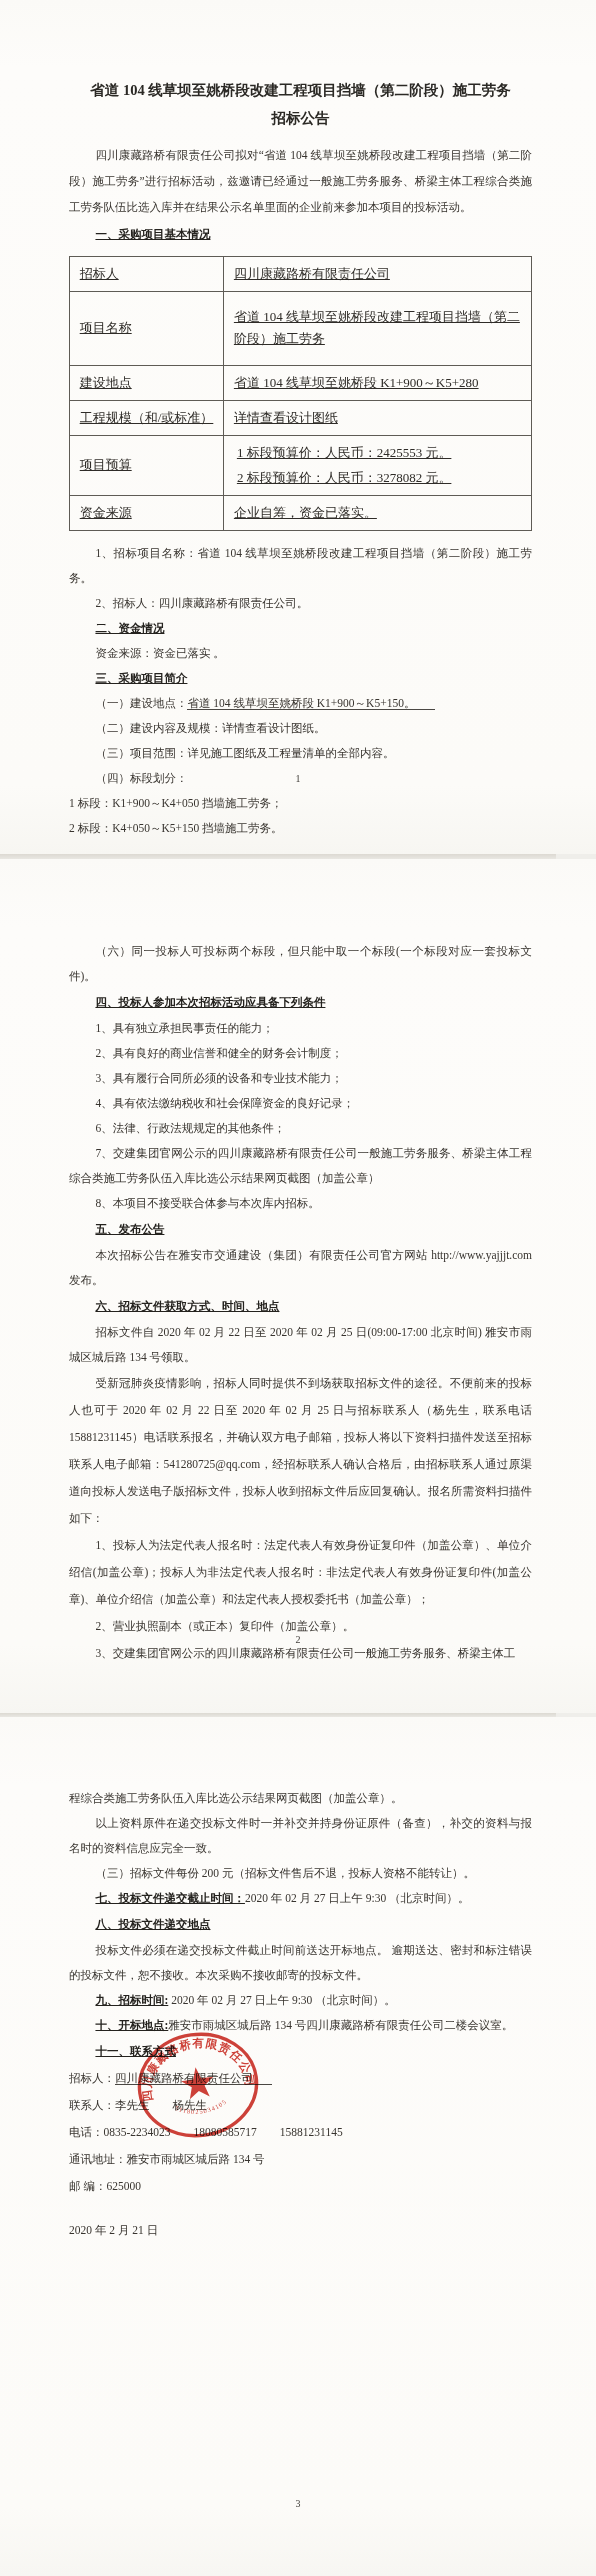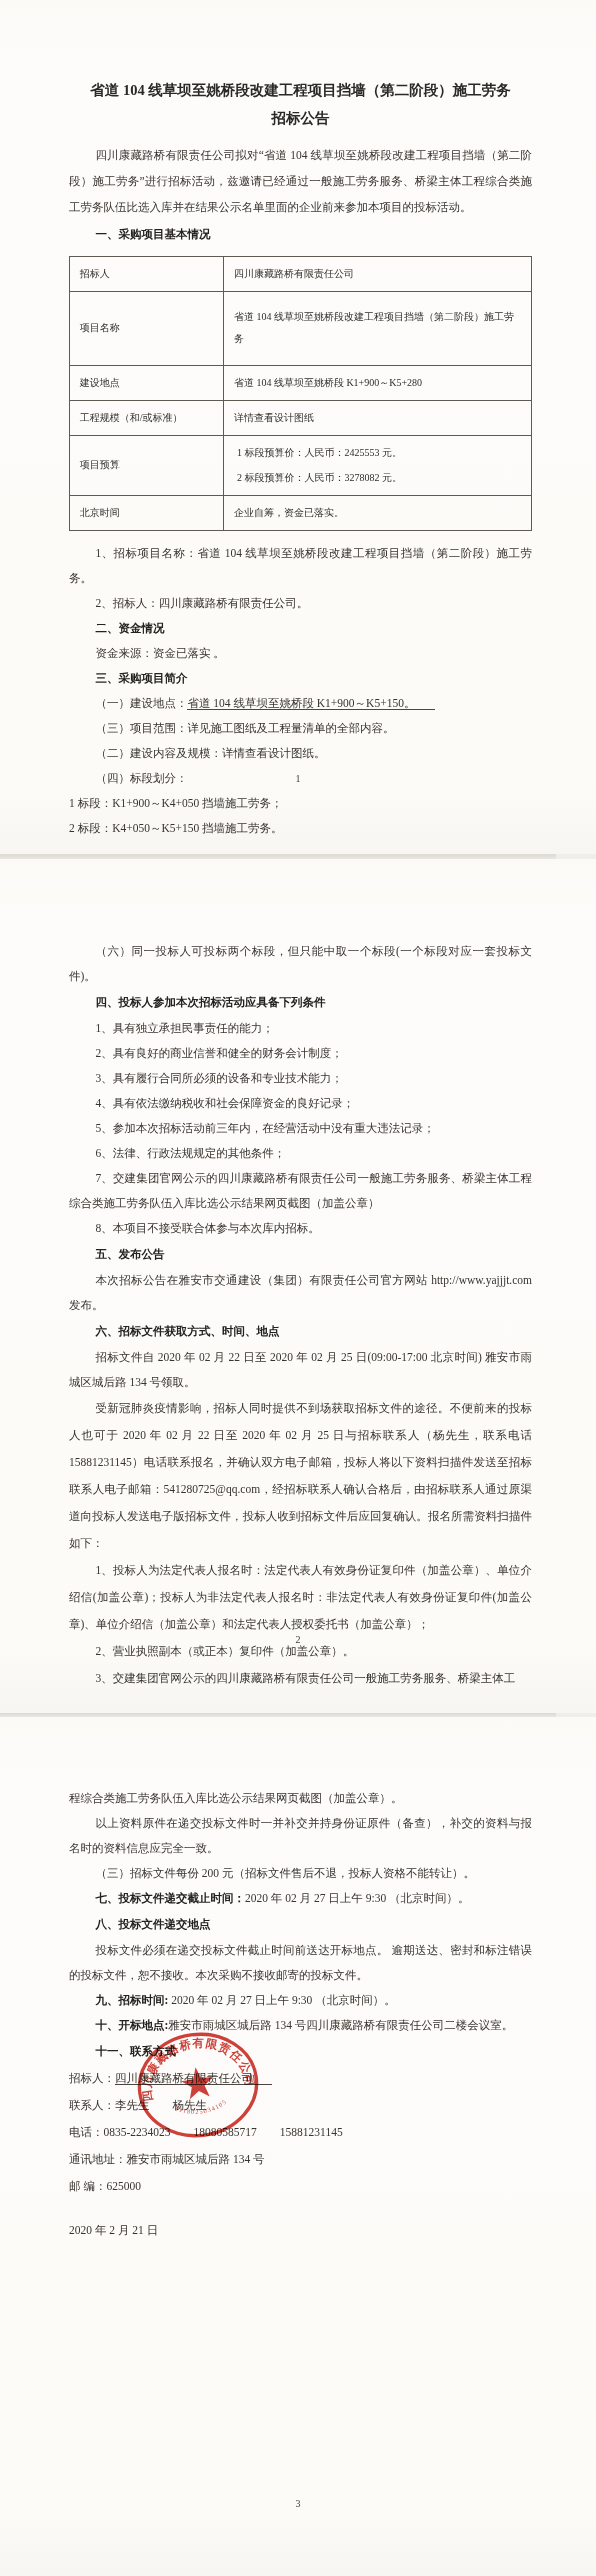--- a/index.html
+++ b/index.html
@@ -25,26 +25,26 @@
   .doc-title{
     font-size:14.5px;font-weight:bold;line-height:28px;
     text-align:center;color:#2b2925;margin:0;
   }
   .p{
     font-size:11.5px;line-height:25px;margin:0;
     text-align:justify;color:#38342f;
   }
   .lh36{line-height:27px;}
   .indent{text-indent:2.3em;}
-  .h{font-weight:bold;color:#24221e;}
+  .h{font-weight:bold;color:#24221e;text-decoration:underline;}
   .ul{border-bottom:0.7px solid #4a4743;padding-right:19.4px;}
   .intro{margin-top:10.4px;line-height:26px;}
   .info-table{
     width:100%;border-collapse:collapse;margin-top:9px;margin-bottom:10.4px;
-    font-size:10px;color:#2f2c28;
+    font-size:13px;color:#2f2c28;text-decoration:underline;
   }
   .info-table td{
     border:0.7px solid #5e5b55;
     padding:4.5px 7.5px 4.5px 9.7px;
     vertical-align:middle;
     line-height:22.4px;
   }
   .info-table td.lbl{width:136px;}
   .info-table td.val2 div{line-height:25px;padding-left:3px;}
   .row-tall td{height:64px;}
@@ -100,52 +100,51 @@
           <td>详情查看设计图纸</td>
         </tr>
         <tr class="row-budget">
           <td class="lbl">项目预算</td>
           <td class="val2">
             <div>1 标段预算价：人民币：2425553 元。</div>
             <div>2 标段预算价：人民币：3278082 元。</div>
           </td>
         </tr>
         <tr class="row-std">
-          <td class="lbl">北京时间</td>
+          <td class="lbl">资金来源</td>
           <td>企业自筹，资金已落实。</td>
         </tr>
       </tbody>
     </table>
 
     <p class="p indent">1、招标项目名称：省道 104 线草坝至姚桥段改建工程项目挡墙（第二阶段）施工劳务。</p>
     <p class="p indent">2、招标人：四川康藏路桥有限责任公司。</p>
     <p class="p indent h">二、资金情况</p>
     <p class="p indent">资金来源：资金已落实 。</p>
     <p class="p indent h">三、采购项目简介</p>
 
     <p class="p indent"><span>（一）建设地点：</span><span class="ul">省道 104 线草坝至姚桥段 K1+900～K5+150。</span></p>
+    <p class="p indent">（二）建设内容及规模：详情查看设计图纸。</p>
     <p class="p indent">（三）项目范围：详见施工图纸及工程量清单的全部内容。</p>
-    <p class="p indent">（二）建设内容及规模：详情查看设计图纸。</p>
     <p class="p indent">（四）标段划分：</p>
     <p class="p">1 标段：K1+900～K4+050 挡墙施工劳务；</p>
     <p class="p">2 标段：K4+050～K5+150 挡墙施工劳务。</p>
 
     <div class="pageno">1</div>
   </div>
 
   <div class="page-gap"></div>
 
   <div class="page page-2">
     <p class="p indent">（六）同一投标人可投标两个标段，但只能中取一个标段(一个标段对应一套投标文件)。</p>
     <p class="p indent h lh36">四、投标人参加本次招标活动应具备下列条件</p>
     <p class="p indent">1、具有独立承担民事责任的能力；</p>
     <p class="p indent">2、具有良好的商业信誉和健全的财务会计制度；</p>
     <p class="p indent">3、具有履行合同所必须的设备和专业技术能力；</p>
     <p class="p indent">4、具有依法缴纳税收和社会保障资金的良好记录；</p>
-    <p class="p indent">5、参加本次招标活动前三年内，在经营活动中没有重大违法记录；</p>
     <p class="p indent">6、法律、行政法规规定的其他条件；</p>
     <p class="p indent">7、交建集团官网公示的四川康藏路桥有限责任公司一般施工劳务服务、桥梁主体工程综合类施工劳务队伍入库比选公示结果网页截图（加盖公章）</p>
     <p class="p indent">8、本项目不接受联合体参与本次库内招标。</p>
     <p class="p indent h lh36">五、发布公告</p>
     <p class="p indent">本次招标公告在雅安市交通建设（集团）有限责任公司官方网站 http://www.yajjjt.com 发布。</p>
     <p class="p indent h lh36">六、招标文件获取方式、时间、地点</p>
     <p class="p indent">招标文件自 2020 年 02 月 22 日至 2020 年 02 月 25 日(09:00-17:00  北京时间) 雅安市雨城区城后路 134 号领取。</p>
     <p class="p indent lh36">受新冠肺炎疫情影响，招标人同时提供不到场获取招标文件的途径。不便前来的投标人也可于 2020 年 02 月 22 日至 2020 年 02 月 25 日与招标联系人（杨先生，联系电话 15881231145）电话联系报名，并确认双方电子邮箱，投标人将以下资料扫描件发送至招标联系人电子邮箱：541280725@qq.com，经招标联系人确认合格后，由招标联系人通过原渠道向投标人发送电子版招标文件，投标人收到招标文件后应回复确认。报名所需资料扫描件如下：</p>
     <p class="p indent lh36">1、投标人为法定代表人报名时：法定代表人有效身份证复印件（加盖公章）、单位介绍信(加盖公章)；投标人为非法定代表人报名时：非法定代表人有效身份证复印件(加盖公章)、单位介绍信（加盖公章）和法定代表人授权委托书（加盖公章）；</p>
     <p class="p indent lh36">2、营业执照副本（或正本）复印件（加盖公章）。</p>

